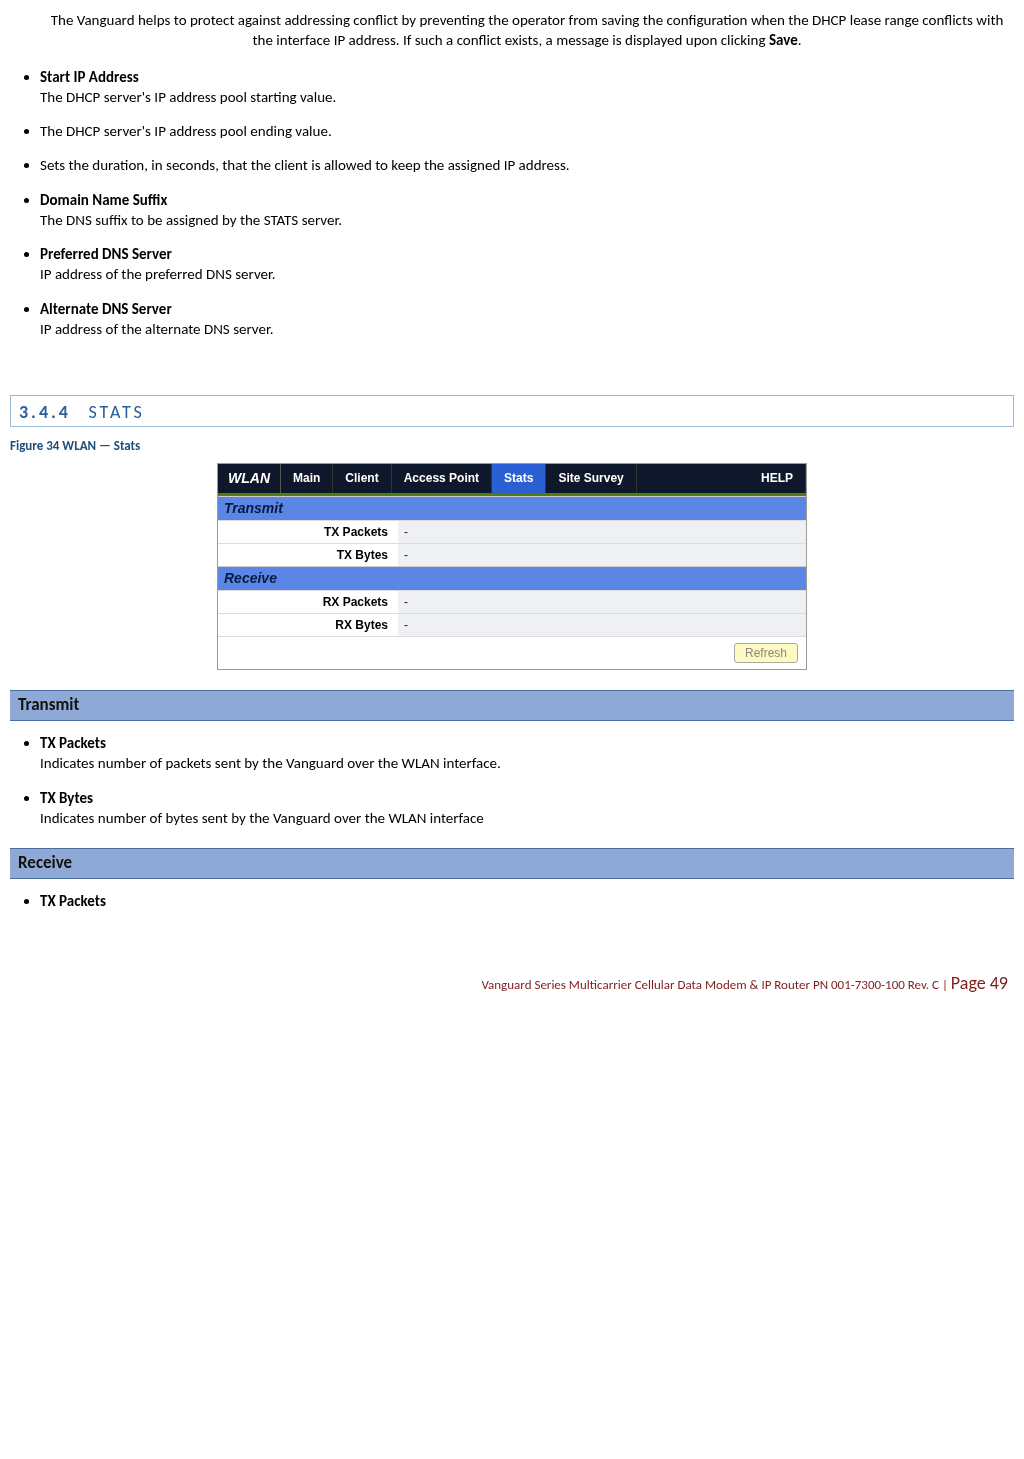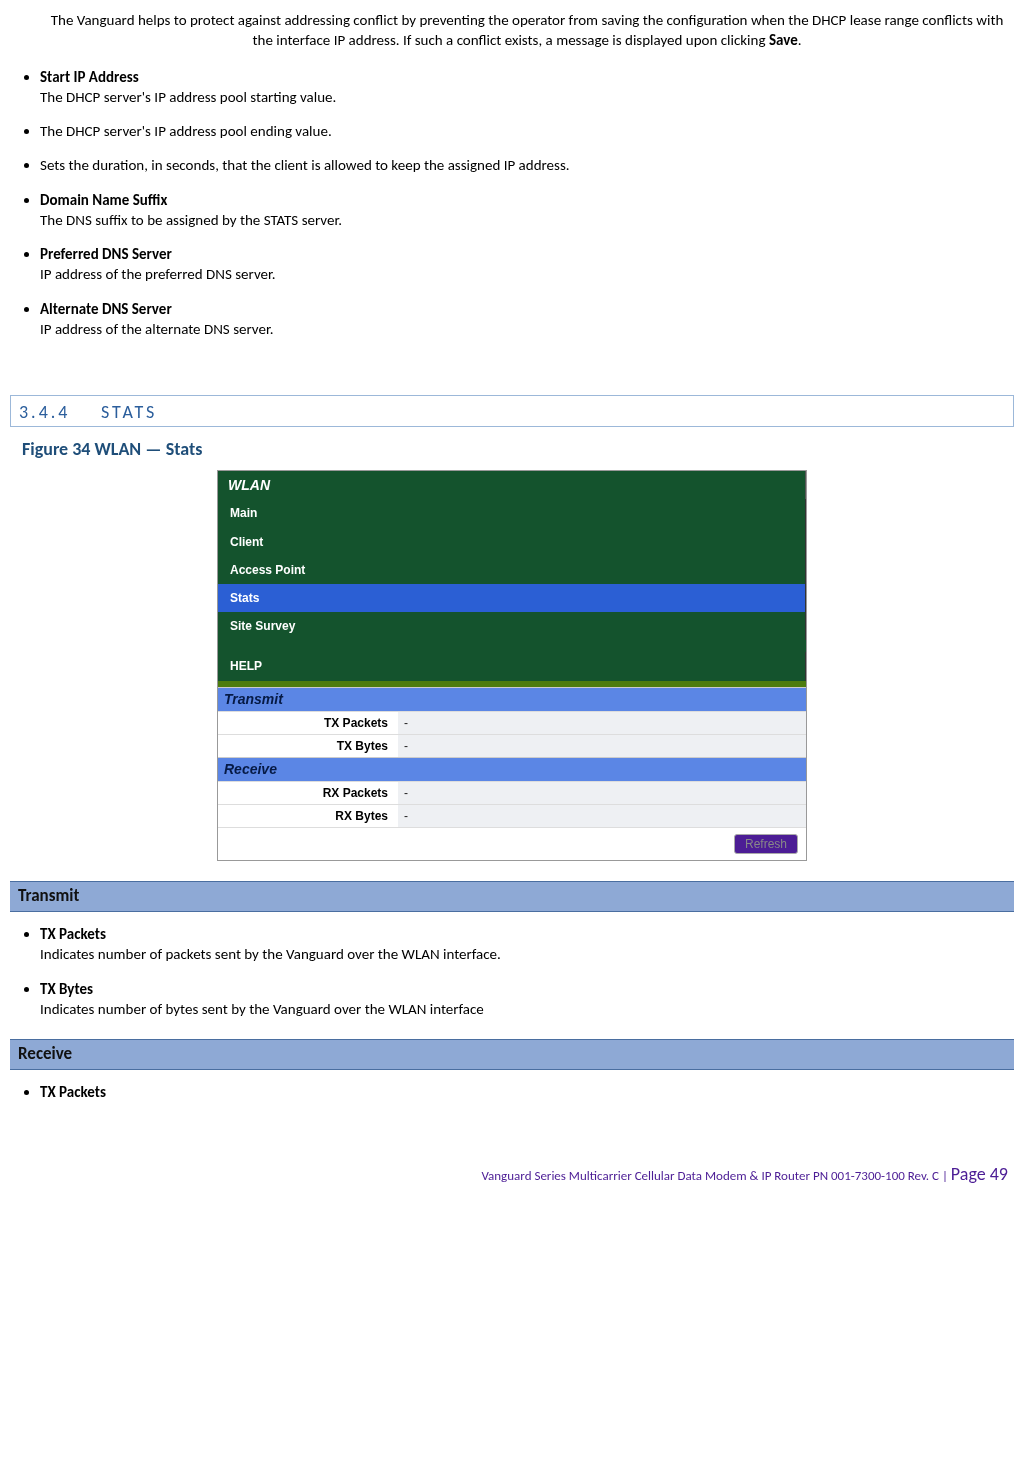--- a/index.html
+++ b/index.html
@@ -28,48 +28,48 @@
   }
   .section-heading-box {
     border: 1px solid #9cb8d9;
     padding: 4px 8px 2px 8px;
     margin-top: 56px;
   }
   .section-heading-box .num {
     color: #2b5e9c;
     font-size: 18px;
     letter-spacing: 3px;
-    margin-right: 27px;
+    margin-right: 14px;
+    font-weight: bold;
   }
   .section-heading-box .title {
     color: #2b5e9c;
     font-size: 18px;
     letter-spacing: 3px;
   }
   .caption {
     color: #1f4e79;
     font-weight: bold;
-    font-size: 18px;
-    margin: 10px 0 8px 12px;
+    font-size: 13px;
+    margin: 10px 0 8px 0;
   }
   
   .ui-wrap {
     width: 590px;
     margin: 0 auto 18px auto;
     border: 1px solid #999;
     font-family: Verdana, Geneva, sans-serif;
     font-size: 12px;
   }
   .ui-tabs {
     display: flex;
-    background: #14532d;
+    background: #0f172a;
     color: #fff;
     font-weight: bold;
-    border-bottom: 6px solid #4d7c0f;
-    flex-direction: column;
+    border-bottom: 3px solid #4d7c0f;
   }
   .ui-tabs > div {
     padding: 6px 12px;
     border-right: 1px solid #333;
     cursor: pointer;
   }
   .ui-tabs .wlan {
     font-size: 14px;
     font-style: italic;
     padding: 5px 10px;
@@ -111,41 +111,41 @@
   .ui-btnrow {
     text-align: right;
     padding: 6px 8px;
     border-top: 1px solid #ddd;
   }
   .ui-btnrow button {
     font-family: inherit;
     font-size: 12px;
     color: #888;
     border: 1px solid #aaa;
-    background: #4c1d95;
+    background: #fef9c3;
     padding: 2px 10px;
     border-radius: 3px;
   }
   .doc-subhead {
     background: #8ea9d5;
     border-top: 1px solid #4a6ea0;
     border-bottom: 1px solid #4a6ea0;
     font-weight: bold;
     font-size: 17px;
     padding: 3px 8px;
     margin-top: 20px;
     margin-bottom: 12px;
     color: #111;
   }
   .footer {
     position: relative;
     margin-top: 60px;
     text-align: right;
     font-size: 13px;
-    color: #4c1d95;
+    color: #7f1d1d;
     padding-right: 6px;
   }
   .footer .pg {
     font-size: 18px;
   }
 </style>
 </head>
 <body>
 
 <p class="intro">

